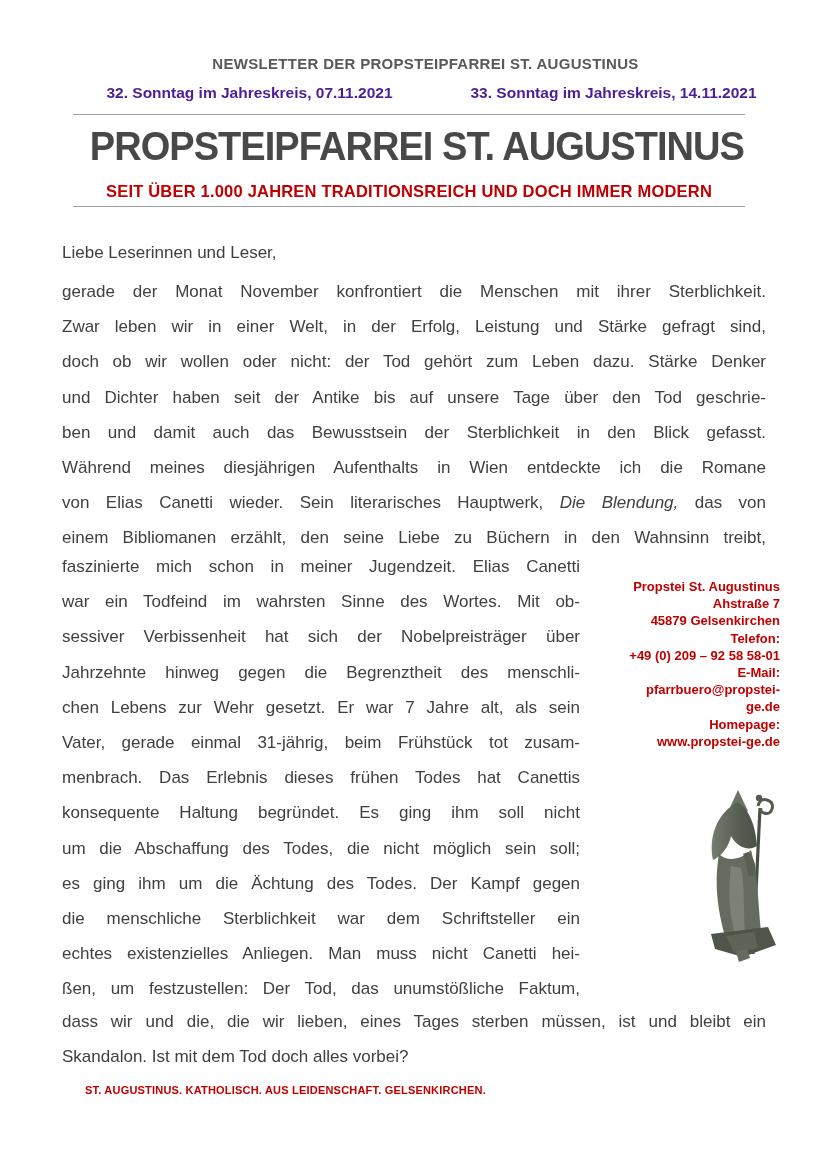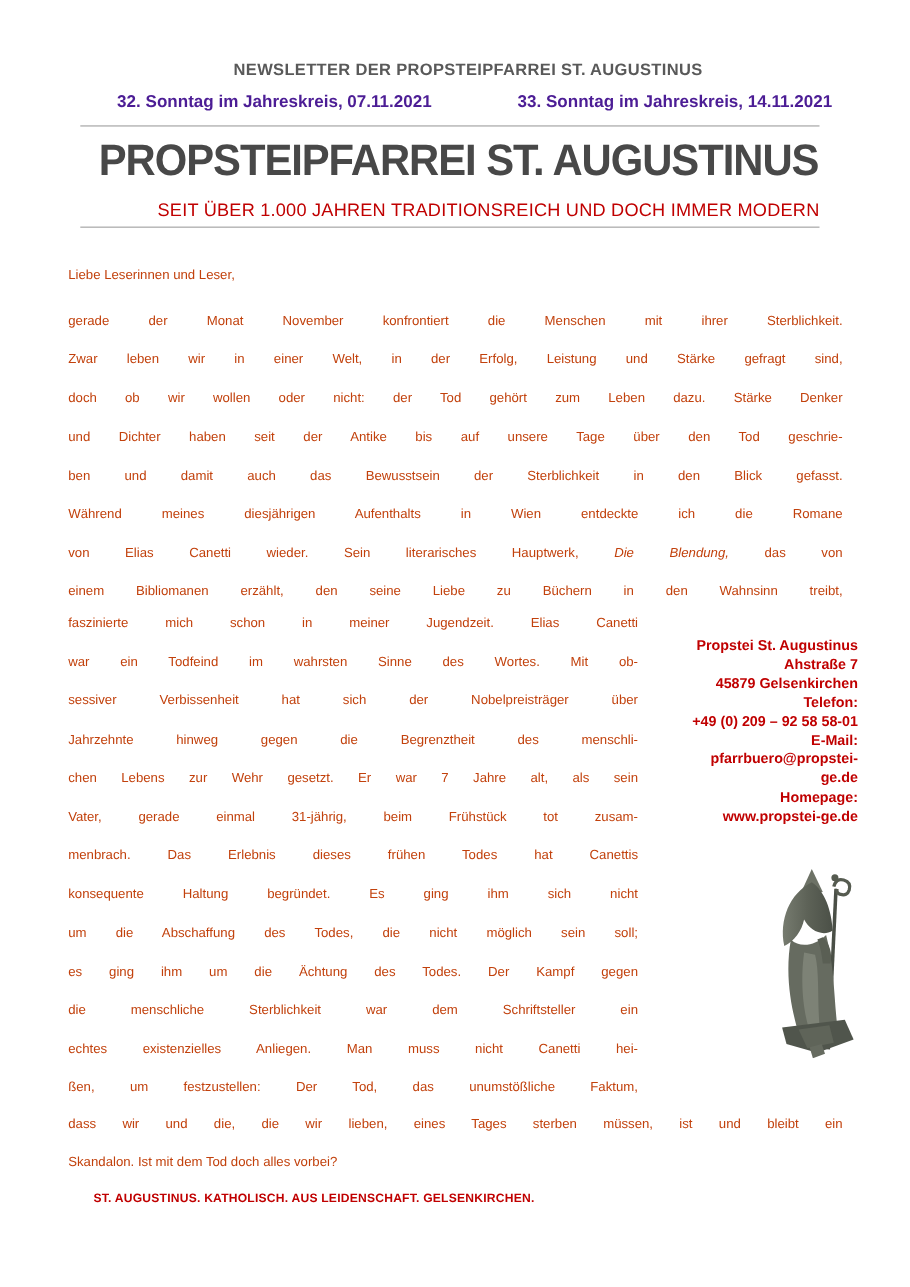--- a/index.html
+++ b/index.html
@@ -33,27 +33,27 @@
   .rule2 { top: 206px; }
   .main-title {
     position: absolute; top: 124px; left: 73px; width: 672px;
     text-align: center;
     font-size: 40px; font-weight: 700; color: #484848;
     letter-spacing: -1px; white-space: nowrap;
     transform: scaleX(0.95); transform-origin: center;
   }
   .tagline {
     position: absolute; top: 182px; left: 73px; width: 672px;
-    text-align: right;
-    font-size: 16.5px; font-weight: 400; color: #c00000;
+    text-align: center;
+    font-size: 16.5px; font-weight: 700; color: #c00000;
     letter-spacing: 0.2px; white-space: nowrap;
   }
 
   
-  .body-text { font-size: 12px; color: #c2410c; }
+  .body-text { font-size: 17px; color: #404040; }
   .greeting { position: absolute; top: 243px; left: 62px; }
   .block { position: absolute; }
   .block .jline, .block div { line-height: 35.2px; }
   .jline { text-align: justify; text-align-last: justify; }
   .block1 { top: 274px; left: 62px; width: 704px; }
   .block2 { top: 549px; left: 62px; width: 518px; }
   .block3 { top: 1004px; left: 62px; width: 704px; }
   .book-title { font-style: italic; }
 
   
@@ -111,21 +111,21 @@
   </div>
 
   <div class="block block2 body-text">
       <div class="jline">faszinierte mich schon in meiner Jugendzeit. Elias Canetti</div>
       <div class="jline">war ein Todfeind im wahrsten Sinne des Wortes. Mit ob-</div>
       <div class="jline">sessiver Verbissenheit hat sich der Nobelpreisträger über</div>
       <div class="jline">Jahrzehnte hinweg gegen die Begrenztheit des menschli-</div>
       <div class="jline">chen Lebens zur Wehr gesetzt. Er war 7 Jahre alt, als sein</div>
       <div class="jline">Vater, gerade einmal 31-jährig, beim Frühstück tot zusam-</div>
       <div class="jline">menbrach. Das Erlebnis dieses frühen Todes hat Canettis</div>
-      <div class="jline">konsequente Haltung begründet. Es ging ihm sich nicht</div>
+      <div class="jline">konsequente Haltung begründet. Es ging ihm soll nicht</div>
       <div class="jline">um die Abschaffung des Todes, die nicht möglich sein soll;</div>
       <div class="jline">es ging ihm um die Ächtung des Todes. Der Kampf gegen</div>
       <div class="jline">die menschliche Sterblichkeit war dem Schriftsteller ein</div>
       <div class="jline">echtes existenzielles Anliegen. Man muss nicht Canetti hei-</div>
       <div class="jline">ßen, um festzustellen: Der Tod, das unumstößliche Faktum,</div>
     </div>
 
   <div class="block block3 body-text">
     <div class="jline">dass wir und die, die wir lieben, eines Tages sterben müssen, ist und bleibt ein</div>
     <div>Skandalon. Ist mit dem Tod doch alles vorbei?</div>

